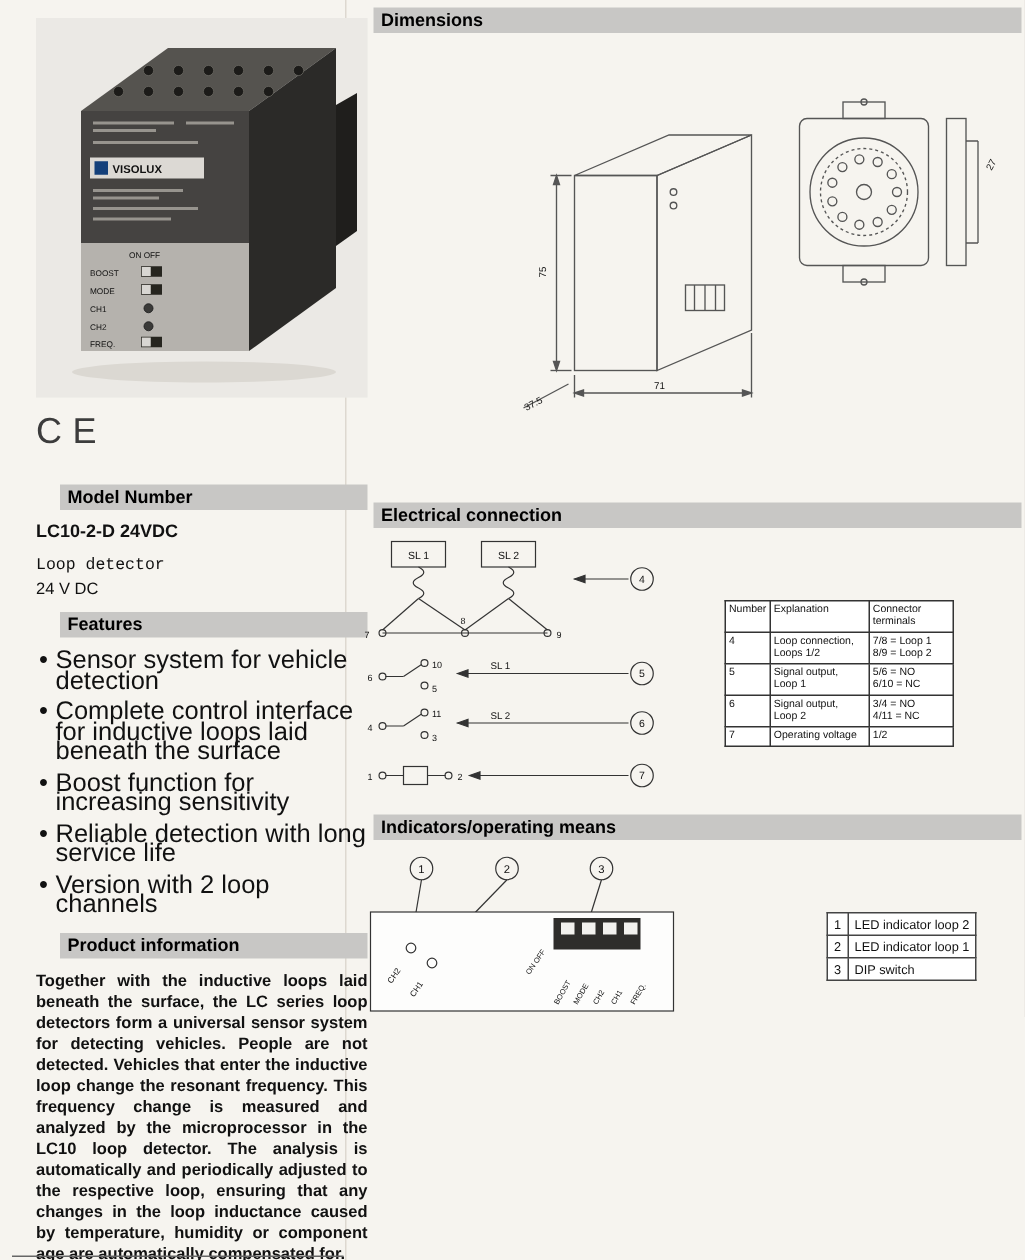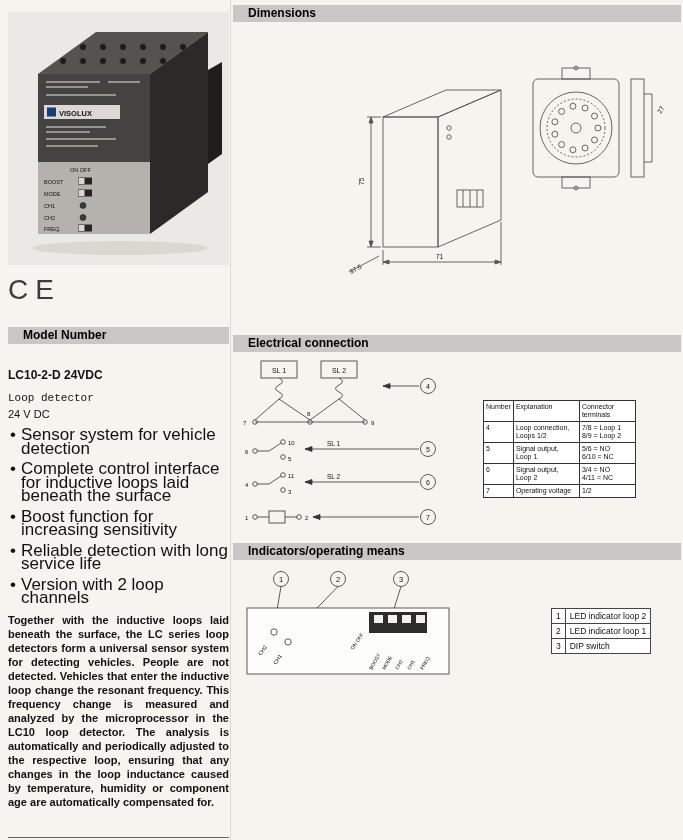--- a/index.html
+++ b/index.html
@@ -2,28 +2,28 @@
 <html><head>
 <meta charset="utf-8">
 <style>
   * { margin:0; padding:0; box-sizing:border-box; }
   html,body { background:#e8e5df; }
   body { font-family:"Liberation Sans", sans-serif; color:#111; }
   .page { position:relative; width:683px; height:840px; background:#f6f4ef; overflow:hidden; }
   .divider { position:absolute; left:230px; top:0; width:1px; height:840px; background:#ddd8d0; }
 
   
-  .bar { background:#c8c7c5; height:17px; line-height:17px; font-size:12px; font-weight:bold; padding-left:15px; color:#000; }
+  .bar { background:#c8c7c5; height:17px; line-height:17px; font-size:12px; font-weight:bold; padding-left:5px; color:#000;margin-left:16px; }
 
   
-  .left-col { position:absolute; left:8px; top:0; width:221px; height:604px; }
+  .left-col { position:absolute; left:24px; top:0; width:221px; height:604px; }
   .photo { margin-top:12px; width:221px; height:253px; background:#ebe9e5; }
-  .ce { margin-top:9px; font-size:28px; letter-spacing:7px; color:#3c3c3c; }
+  .ce { margin-top:9px; font-size:24px; letter-spacing:7px; color:#3c3c3c; }
   .bar.mt-model { margin-top:21px; }
-  .model-name { margin-top:24px; font-weight:bold; font-size:12px; }
+  .model-name { margin-top:7px; font-weight:bold; font-size:12px; }
   .model-type { margin-top:10px; font-size:11px;font-family:Liberation Mono, monospace; }
   .model-supply { margin-top:4px; font-size:11px; }
   .bar.mt-features { margin-top:9px; }
   .features-list { margin-top:8px; list-style:none; }
   .features-list li { position:relative; padding-left:13px; font-size:17px; line-height:13.5px; margin-bottom:7px; }
   .features-list li::before { content:"\2022"; position:absolute; left:2px; }
   .bar.mt-info { margin-top:12px; }
   .info-text { margin-top:8px; font-size:11px; line-height:14px; text-align:justify;font-weight:bold; }
   .bottom-rule { position:absolute; left:8px; bottom:2px; width:221px; height:1px; background:#666; }
 
@@ -120,28 +120,30 @@
       </svg>
     </div>
 
     <div class="ce">CE</div>
 
     <div class="bar mt-model">Model Number</div>
     <div class="model-name">LC10-2-D 24VDC</div>
     <div class="model-type">Loop detector</div>
     <div class="model-supply">24 V DC</div>
 
+    <div class="bar mt-features">Features</div>
     <ul class="features-list">
       <li>Sensor system for vehicle detection</li>
       <li>Complete control interface for inductive loops laid beneath the surface</li>
       <li>Boost function for increasing sensitivity</li>
       <li>Reliable detection with long service life</li>
       <li>Version with 2 loop channels</li>
     </ul>
 
+    <div class="bar mt-info">Product information</div>
     <p class="info-text">Together with the inductive loops laid beneath the surface, the LC series loop detectors form a universal sensor system for detecting vehicles. People are not detected. Vehicles that enter the inductive loop change the resonant frequency. This frequency change is measured and analyzed by the microprocessor in the LC10 loop detector. The analysis is automatically and periodically adjusted to the respective loop, ensuring that any changes in the loop inductance caused by temperature, humidity or component age are automatically compensated for.</p>
   </div>
   <div class="bottom-rule"></div>
 
   <div class="right-col">
 
     <div class="bar dims">Dimensions</div>
 
     <div class="dims-box">
       <svg width="448" height="298" viewBox="0 0 448 298">

